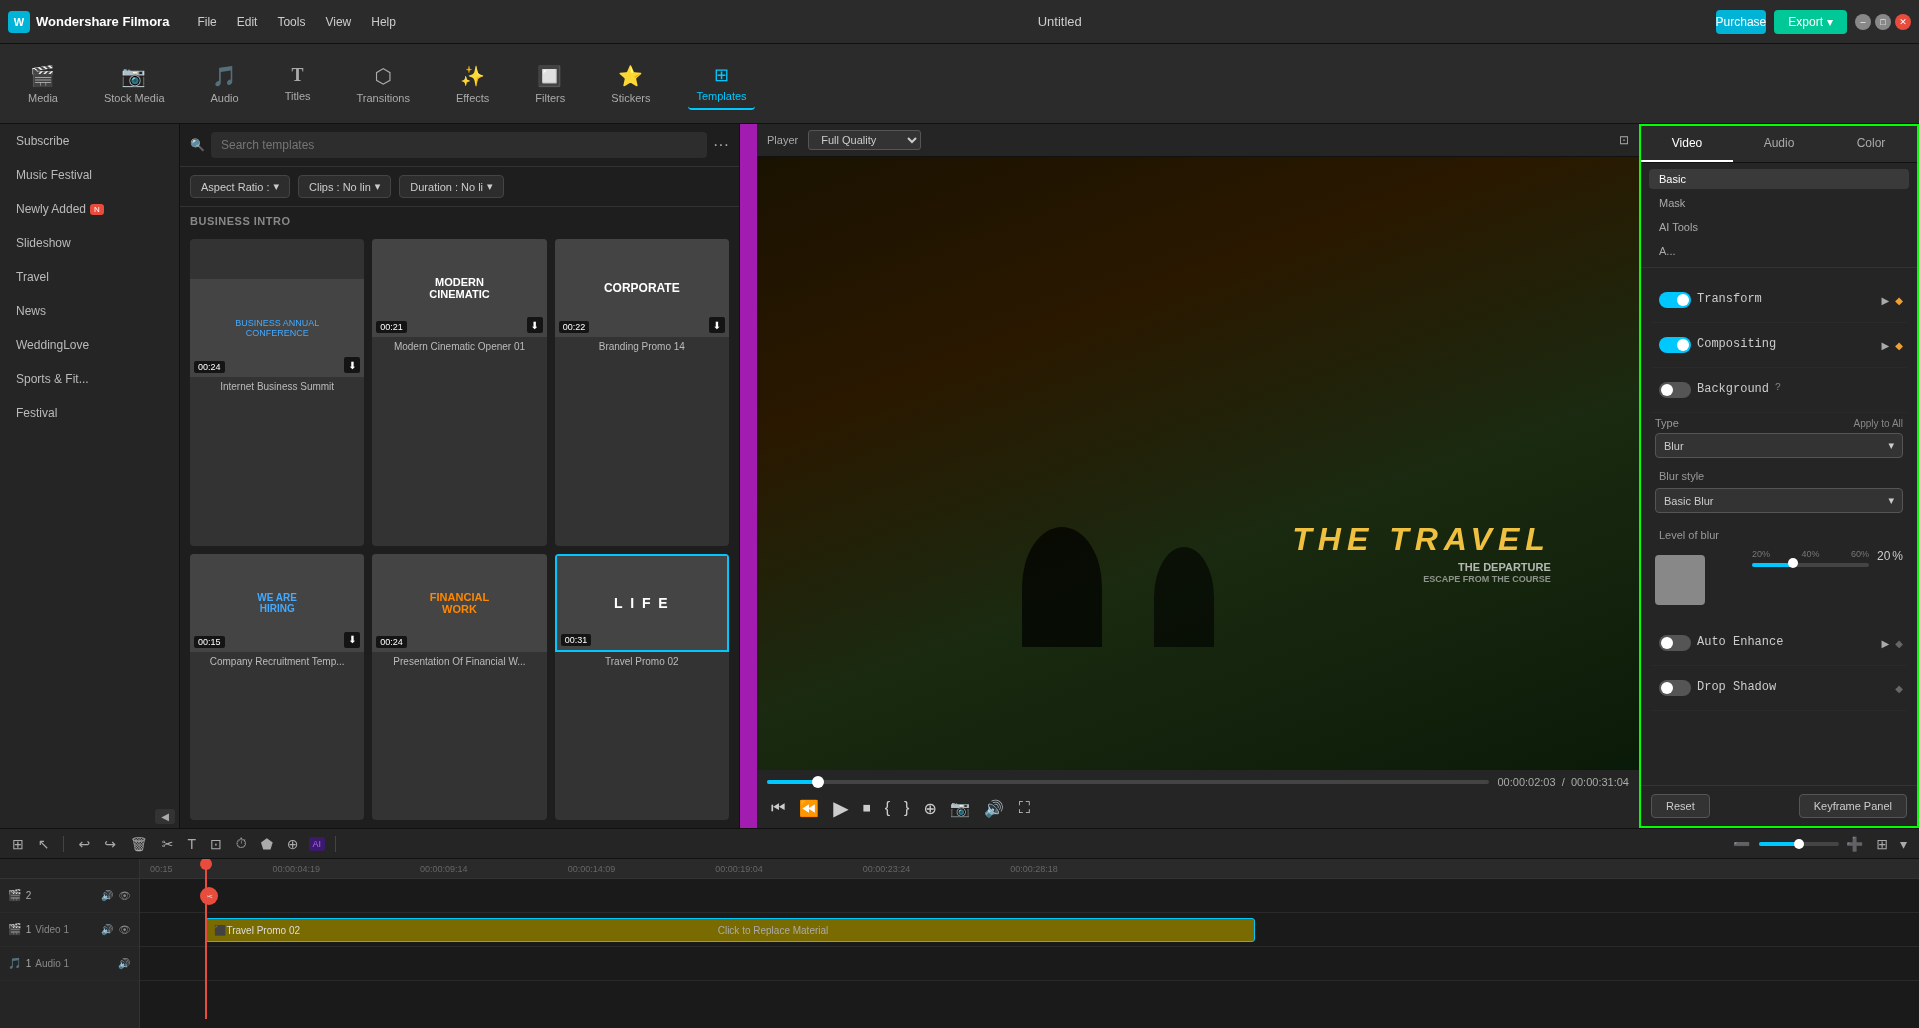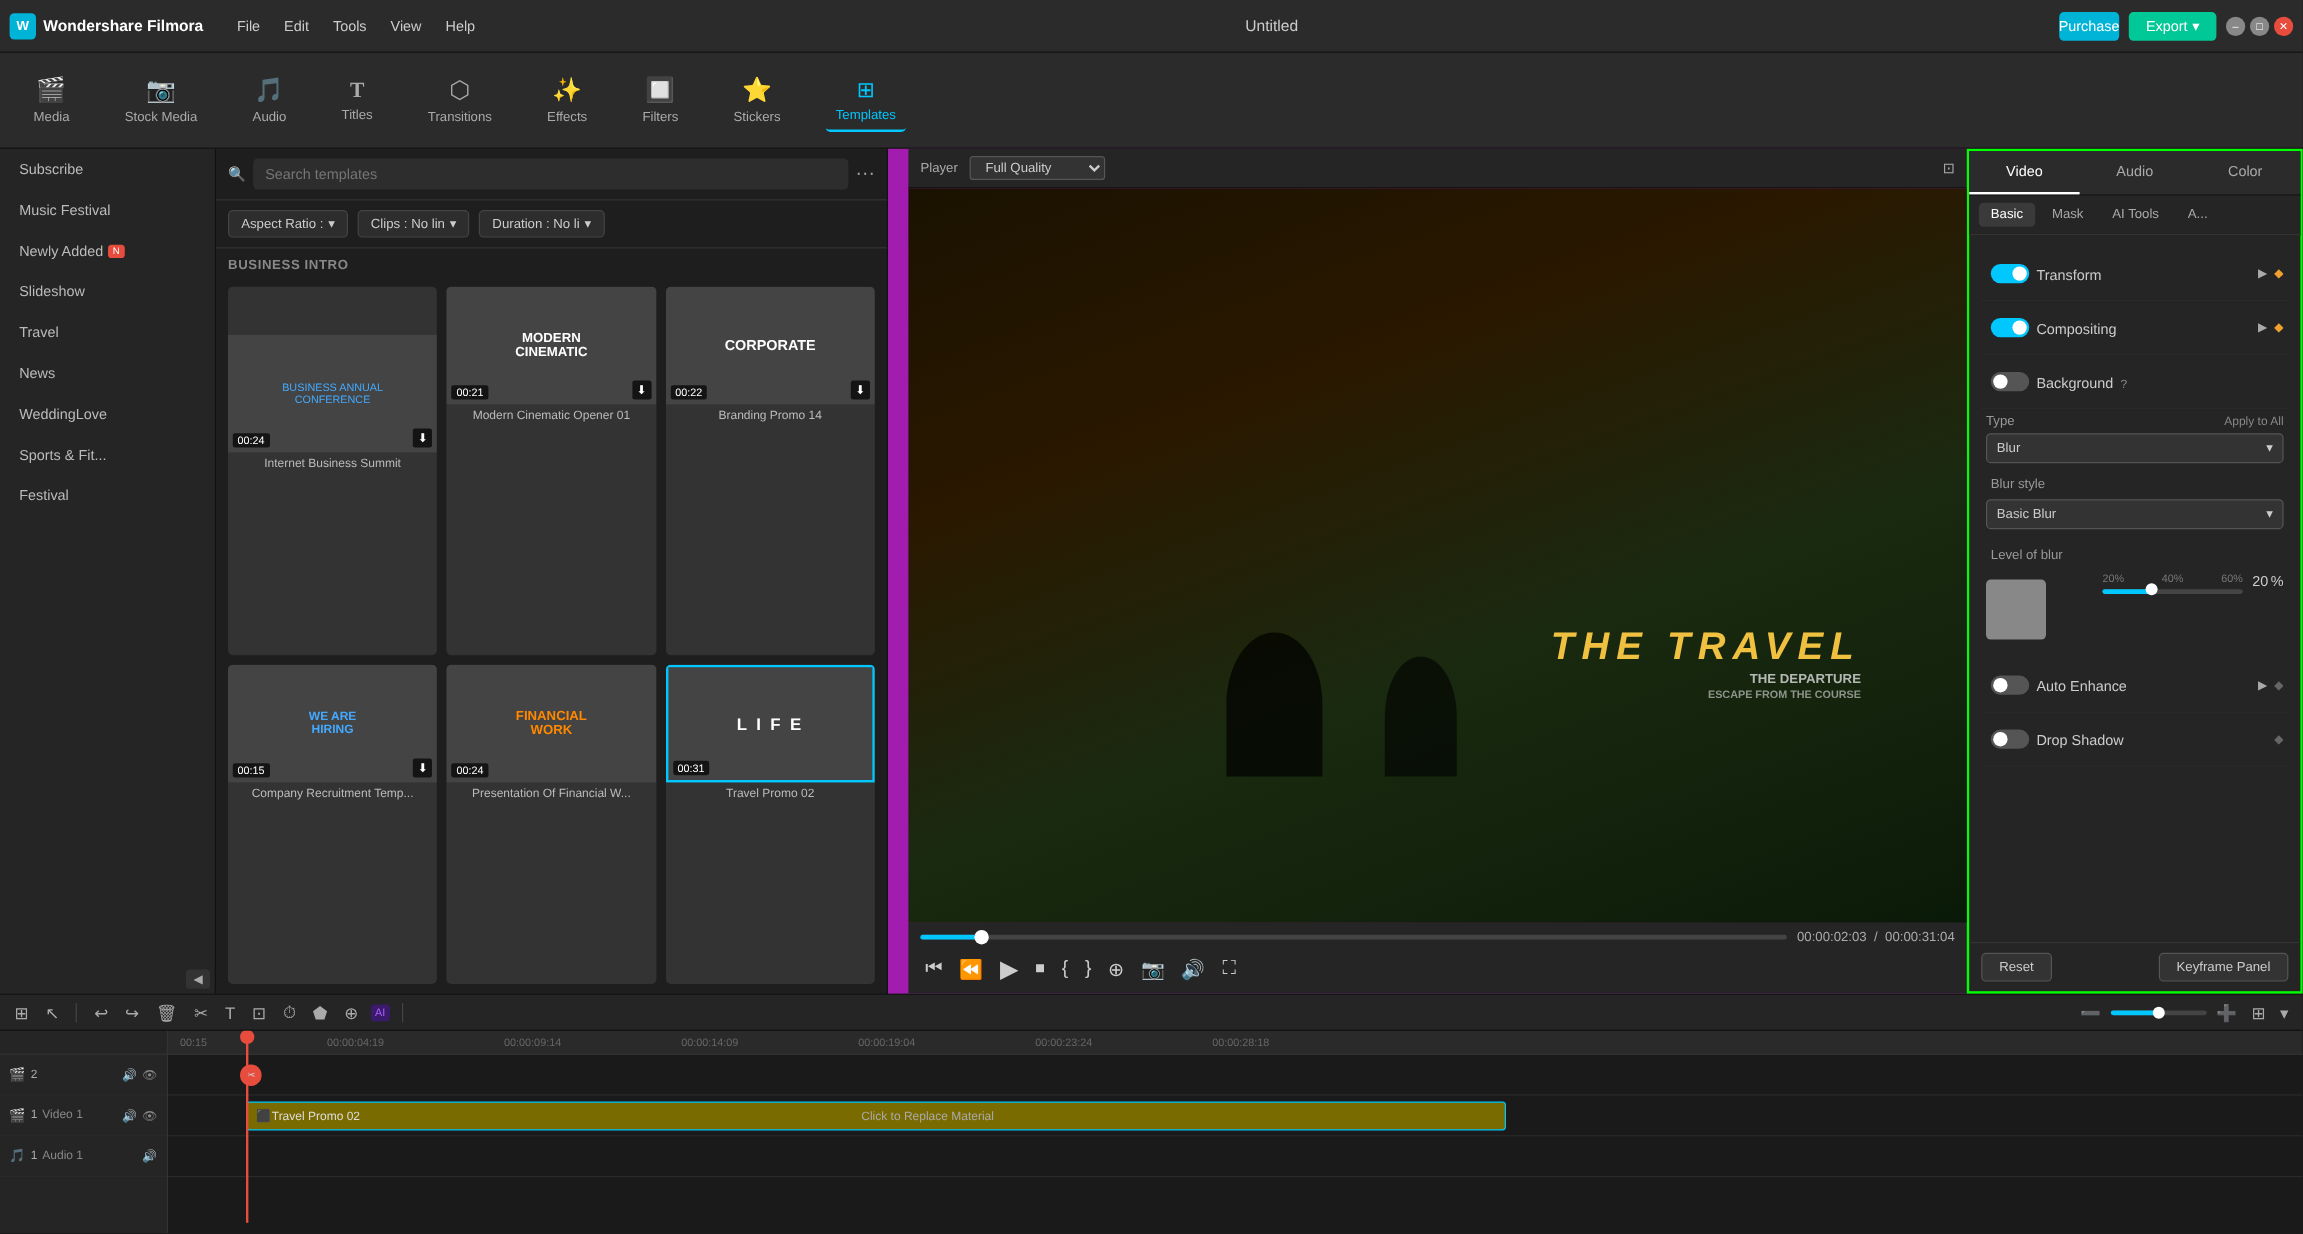--- a/index.html
+++ b/index.html
@@ -69,32 +69,32 @@
     .progress-thumb { position: absolute; top: -4px; left: 7%; width: 12px; height: 12px; background: #fff; border-radius: 50%; transform: translateX(-50%); }
     .time-display { font-size: 11px; color: #aaa; white-space: nowrap; }
     .control-buttons { display: flex; align-items: center; gap: 6px; }
     .ctrl-btn { background: none; border: none; color: #ccc; cursor: pointer; font-size: 16px; padding: 2px 4px; }
 
     
     #right-panel { width: 280px; background: #252525; border-left: 1px solid #111; display: flex; flex-direction: column; border: 2px solid #00ff00; }
     .right-tabs { display: flex; background: #2b2b2b; border-bottom: 1px solid #111; }
     .right-tab { flex: 1; text-align: center; padding: 10px 4px; font-size: 12px; color: #aaa; cursor: pointer; }
     .right-tab.active { color: #fff; border-bottom: 2px solid #fff; }
-    .right-subtabs { display: flex; background: #252525; padding: 6px 8px; gap: 4px; border-bottom: 1px solid #333; }
+    .right-subtabs { display: flex; background: #252525; padding: 6px 8px; gap: 4px; border-bottom: 1px solid #333; flex-direction: column; }
     .right-subtab { padding: 4px 10px; border-radius: 4px; font-size: 11px; color: #aaa; cursor: pointer; }
     .right-subtab.active { background: #3a3a3a; color: #fff; }
     .right-content { flex: 1; overflow-y: auto; padding: 10px; }
     .prop-row { display: flex; align-items: center; justify-content: space-between; padding: 8px 4px; border-bottom: 1px solid #2a2a2a; }
     .toggle-switch { width: 32px; height: 16px; background: #00c8ff; border-radius: 8px; position: relative; cursor: pointer; }
     .toggle-knob { position: absolute; top: 2px; right: 2px; width: 12px; height: 12px; background: #fff; border-radius: 50%; }
     .toggle-off { background: #555; }
     .toggle-off .toggle-knob { right: auto; left: 2px; }
     .prop-chevron { color: #aaa; font-size: 10px; cursor: pointer; }
     .prop-diamond { color: #f0a030; font-size: 10px; cursor: pointer; }
-    .section-header { display: flex; align-items: flex-end; gap: 6px; padding: 6px 4px; }
+    .section-header { display: flex; align-items: flex-start; gap: 6px; padding: 6px 4px; font-family: Liberation Mono, monospace; }
     .dropdown-full { width: 100%; background: #333; border: 1px solid #555; border-radius: 4px; color: #ccc; padding: 5px 8px; font-size: 11px; margin: 4px 0; display: flex; align-items: center; justify-content: space-between; cursor: pointer; }
     .prop-sub-label { font-size: 11px; color: #999; padding: 4px 4px 2px; }
     .blur-preview { width: 50px; height: 50px; background: #888; border-radius: 4px; margin: 6px 0; }
     .level-bar { width: 100%; height: 4px; background: #444; border-radius: 2px; margin: 4px 0; position: relative; }
     .level-markers { display: flex; justify-content: space-between; font-size: 9px; color: #777; margin-bottom: 4px; }
     .level-fill { width: 35%; height: 100%; background: #00c8ff; border-radius: 2px; }
     .level-thumb { position: absolute; top: -5px; left: 35%; width: 10px; height: 10px; background: #fff; border-radius: 50%; transform: translateX(-50%); }
     .right-footer { display: flex; justify-content: space-between; padding: 8px 10px; border-top: 1px solid #333; }
     .footer-btn { background: #333; border: 1px solid #555; color: #ccc; border-radius: 4px; padding: 5px 14px; font-size: 11px; cursor: pointer; }
 

